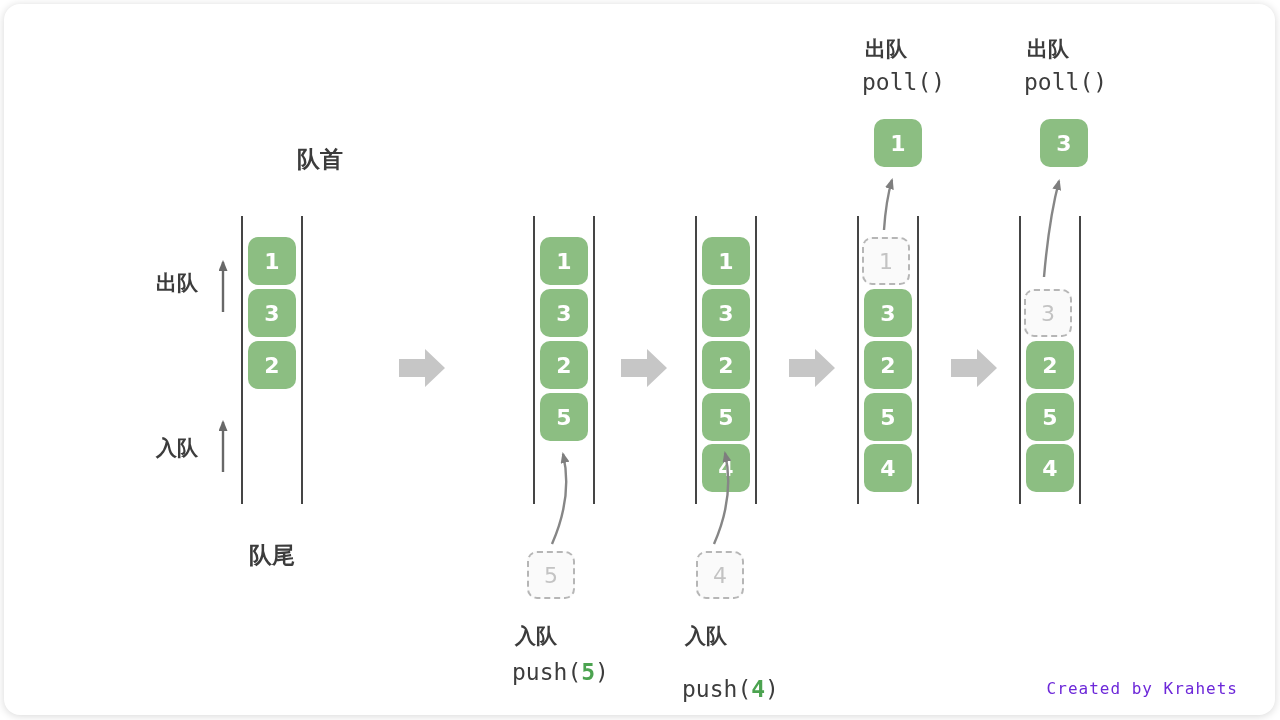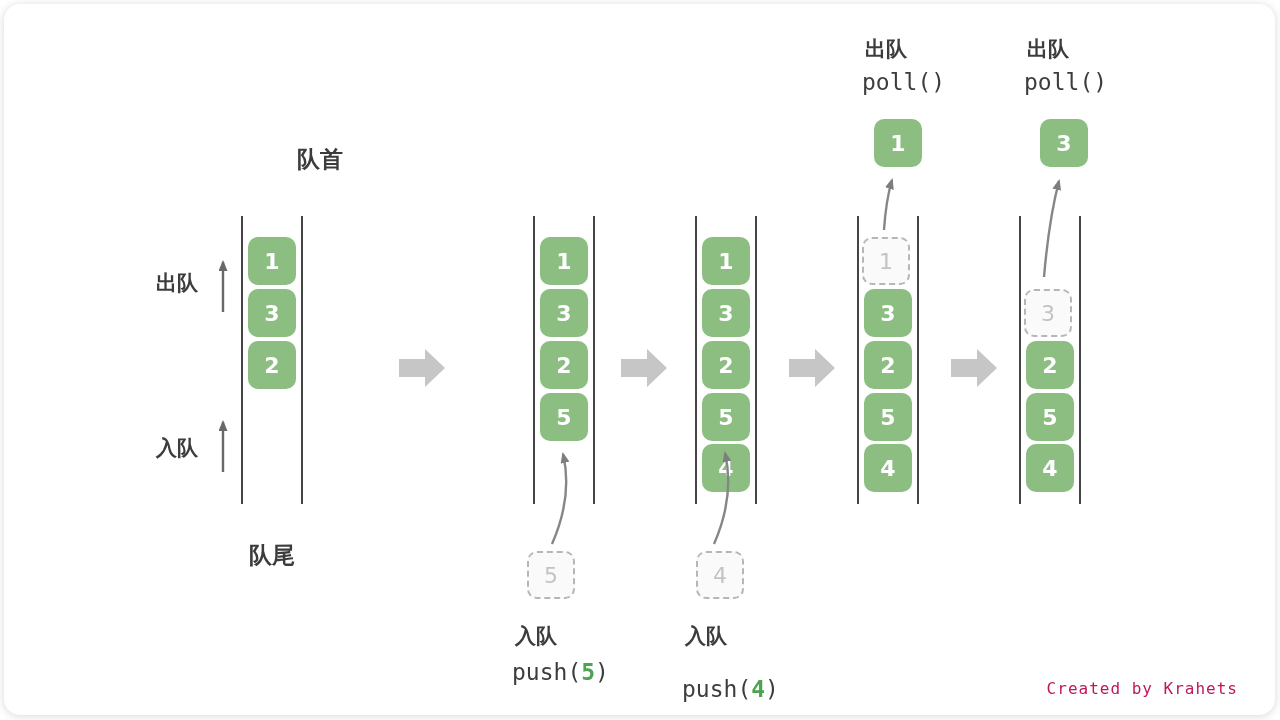--- a/index.html
+++ b/index.html
@@ -19,21 +19,21 @@
     font-size:22px;font-weight:bold;}
   .cell.green{background:#8CBE82;color:#ffffff;}
   .cell.ghost{background:#fafafa;border:2px dashed #b6b6b6;color:#c3c3c3;font-weight:normal;
     width:44px;height:44px;}
   .sidelbl{font-size:21px;}
   .hdrlbl{width:62px;text-align:center;font-size:23px;}
   .oplbl{font-size:21px;}
   .opcode{font-size:23px;font-weight:500;}
   .opcode .val{color:#4CA350;font-weight:bold;}
   .watermark{position:absolute;right:37px;top:675px;font-family:"DejaVu Sans Mono","Liberation Mono",monospace;
-    font-size:16px;color:#be185d;letter-spacing:1px;}
+    font-size:16px;color:#6d28d9;letter-spacing:1px;}
   svg.overlay{position:absolute;left:0;top:0;pointer-events:none;}
 </style>
 </head>
 <body>
 
 <div class="card">
 
 
   <div class="abs zh hdrlbl" style="left:237px;top:140px;margin-left:48px;">队首</div>
   <div class="abs zh hdrlbl" style="left:237px;top:536px;">队尾</div>

